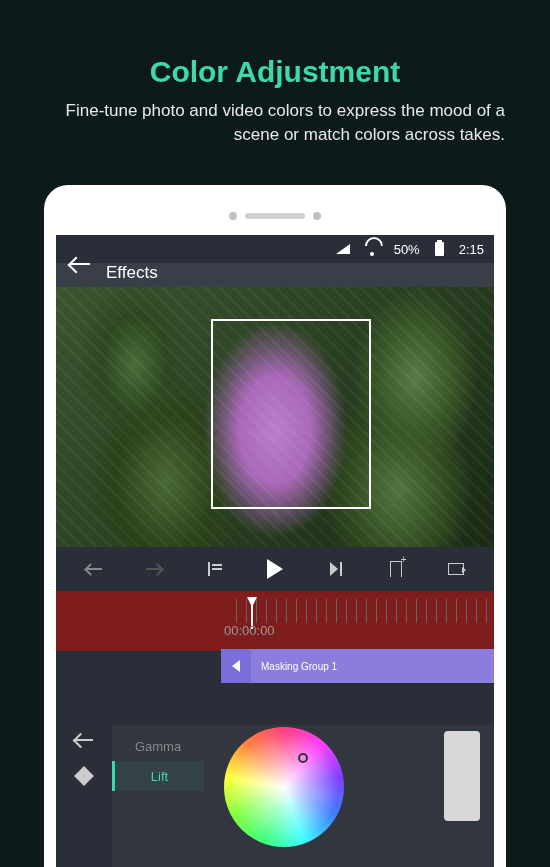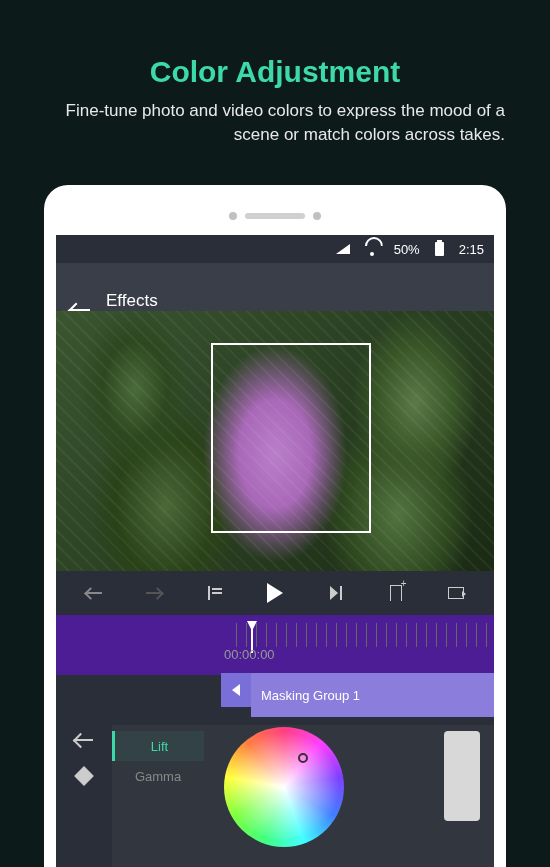--- a/index.html
+++ b/index.html
@@ -11,21 +11,21 @@
 .speaker{width:60px;height:6px;background:#d0d0d0;border-radius:3px}
 .camera{width:8px;height:8px;background:#c0c0c0;border-radius:50%}
 .screen{background:#2a2e38;height:640px;position:relative;overflow:hidden}
 .statusbar{height:28px;background:#2a2e38;display:flex;align-items:center;justify-content:flex-end;padding:0 10px;gap:15px;color:#fff;font-size:13px}
 .sb-icon{display:inline-block;width:0;height:0;border-style:solid;border-width:0 0 10px 14px;border-color:transparent transparent #fff transparent}
 .wifi{width:14px;height:14px;position:relative}
 .wifi::before{content:"";position:absolute;bottom:0;left:50%;width:4px;height:4px;background:#fff;border-radius:50%;transform:translateX(-50%)}
 .wifi::after{content:"";position:absolute;bottom:1px;left:0;width:14px;height:14px;border:2px solid #fff;border-radius:50%;clip-path:polygon(0 0,100% 0,100% 50%,0 50%)}
 .batt{width:9px;height:14px;background:#fff;border-radius:1px;position:relative}
 .batt::before{content:"";position:absolute;top:-2px;left:2px;width:5px;height:2px;background:#fff}
-.topbar{height:48px;background:#3a3e48;display:flex;align-items:flex-end;padding:0 14px;gap:16px;color:#fff}
+.topbar{height:24px;background:#3a3e48;display:flex;align-items:flex-start;padding:0 14px;gap:16px;color:#fff}
 .back-arrow{width:20px;height:2px;background:#fff;position:relative}
 .back-arrow::before{content:"";position:absolute;left:0;top:-4px;width:10px;height:10px;border-left:2px solid #fff;border-bottom:2px solid #fff;transform:rotate(45deg)}
 .preview{height:260px;position:relative;overflow:hidden}
 .leaves{position:absolute;inset:0;background:
 radial-gradient(ellipse 120px 180px at 50% 55%,#b87fc9 0%,#a968b8 30%,transparent 60%),
 radial-gradient(ellipse 80px 120px at 18% 30%,#4a6b3a 0%,#2d4820 40%,transparent 70%),
 radial-gradient(ellipse 90px 130px at 82% 35%,#5a7a48 0%,#3a5828 40%,transparent 70%),
 radial-gradient(ellipse 100px 140px at 25% 75%,#4a6838 0%,#2a4218 50%,transparent 75%),
 radial-gradient(ellipse 100px 140px at 78% 78%,#527540 0%,#304a20 50%,transparent 75%),
 linear-gradient(135deg,#3a5530 0%,#1a2a14 100%)}
@@ -41,29 +41,29 @@
 .skip-l::before{content:"";position:absolute;left:0;top:0;width:2px;height:14px;background:#ccc}
 .skip-l::after{content:"";position:absolute;left:4px;top:2px;width:10px;height:2px;background:#ccc;transform-origin:left;box-shadow:0 4px 0 #ccc}
 .play-t{width:0;height:0;border-style:solid;border-width:10px 0 10px 16px;border-color:transparent transparent transparent #fff}
 .skip-r{position:relative;width:14px;height:14px}
 .skip-r::before{content:"";position:absolute;right:0;top:0;width:2px;height:14px;background:#ccc}
 .skip-r::after{content:"";position:absolute;right:4px;top:0;width:0;height:0;border-style:solid;border-width:7px 0 7px 8px;border-color:transparent transparent transparent #ccc}
 .bm{width:12px;height:16px;border:1.5px solid #ccc;border-bottom:none;position:relative}
 .bm::after{content:"+";position:absolute;top:-8px;right:-6px;font-size:10px;color:#ccc}
 .loop{width:16px;height:12px;border:1.5px solid #ccc;border-radius:0;position:relative}
 .loop::after{content:"";position:absolute;right:-3px;top:3px;width:0;height:0;border-style:solid;border-width:3px 0 3px 4px;border-color:transparent transparent transparent #ccc}
-.timeline{height:60px;background:#4c1d95;position:relative}
+.timeline{height:60px;background:#7f1d1d;position:relative}
 .playhead{position:absolute;left:195px;top:6px;width:2px;height:32px;background:#fff}
 .playhead::before{content:"";position:absolute;top:0;left:-4px;width:10px;height:10px;background:#fff;clip-path:polygon(0 0,100% 0,50% 100%)}
 .ticks{position:absolute;top:8px;left:180px;right:0;height:24px;background:repeating-linear-gradient(90deg,#666 0,#666 1px,transparent 1px,transparent 10px)}
 .tc{position:absolute;top:32px;left:168px;color:#999;font-size:13px}
 .track{position:absolute;top:58px;left:0;right:0;height:34px;display:flex}
 .track-handle{width:30px;height:34px;background:#7a6fd8;display:flex;align-items:center;justify-content:center;margin-left:165px}
 .track-handle::before{content:"";width:0;height:0;border-style:solid;border-width:6px 8px 6px 0;border-color:transparent #fff transparent transparent}
-.track-body{flex:1;height:44px;background:#8a7ddb;color:#fff;font-size:13px;display:flex;align-items:center;padding-left:10px}
+.track-body{flex:1;height:34px;background:#8a7ddb;color:#fff;font-size:10px;display:flex;align-items:center;padding-left:10px}
 .panel{position:absolute;bottom:0;left:0;right:0;height:150px;background:#32363f;display:flex}
 .panel-left{width:56px;background:#2a2e38;display:flex;flex-direction:column;align-items:center;padding-top:14px;gap:28px}
 .pl-back{width:18px;height:2px;background:#ccc;position:relative}
 .pl-back::before{content:"";position:absolute;left:0;top:-4px;width:9px;height:9px;border-left:2px solid #ccc;border-bottom:2px solid #ccc;transform:rotate(45deg)}
 .diamond{width:14px;height:14px;background:#ccc;transform:rotate(45deg)}
 .panel-main{flex:1;display:flex;flex-direction:column}
 .panel-header{height:44px;display:flex;align-items:center;padding:0 12px;color:#d8d8d8;gap:10px}
 .chev-d{width:0;height:0;border-style:solid;border-width:7px 6px 0 6px;border-color:#ccc transparent transparent transparent}
 .ph-title{flex:1;font-size:16px}
 .dots{display:flex;flex-direction:column;gap:3px}
@@ -147,22 +147,22 @@
     </div>
 
     <div class="panel">
       <div class="panel-left">
         <div class="pl-back"></div>
         <div class="diamond"></div>
       </div>
       <div class="panel-main">
         <div class="panel-body">
           <div class="tabs">
+            <div class="tab">Gamma</div>
             <div class="tab active">Lift</div>
-            <div class="tab">Gamma</div>
           </div>
           <div class="wheel">
             <div class="cursor"></div>
           </div>
           <div class="slider-box"></div>
         </div>
       </div>
     </div>
 
   </div>

